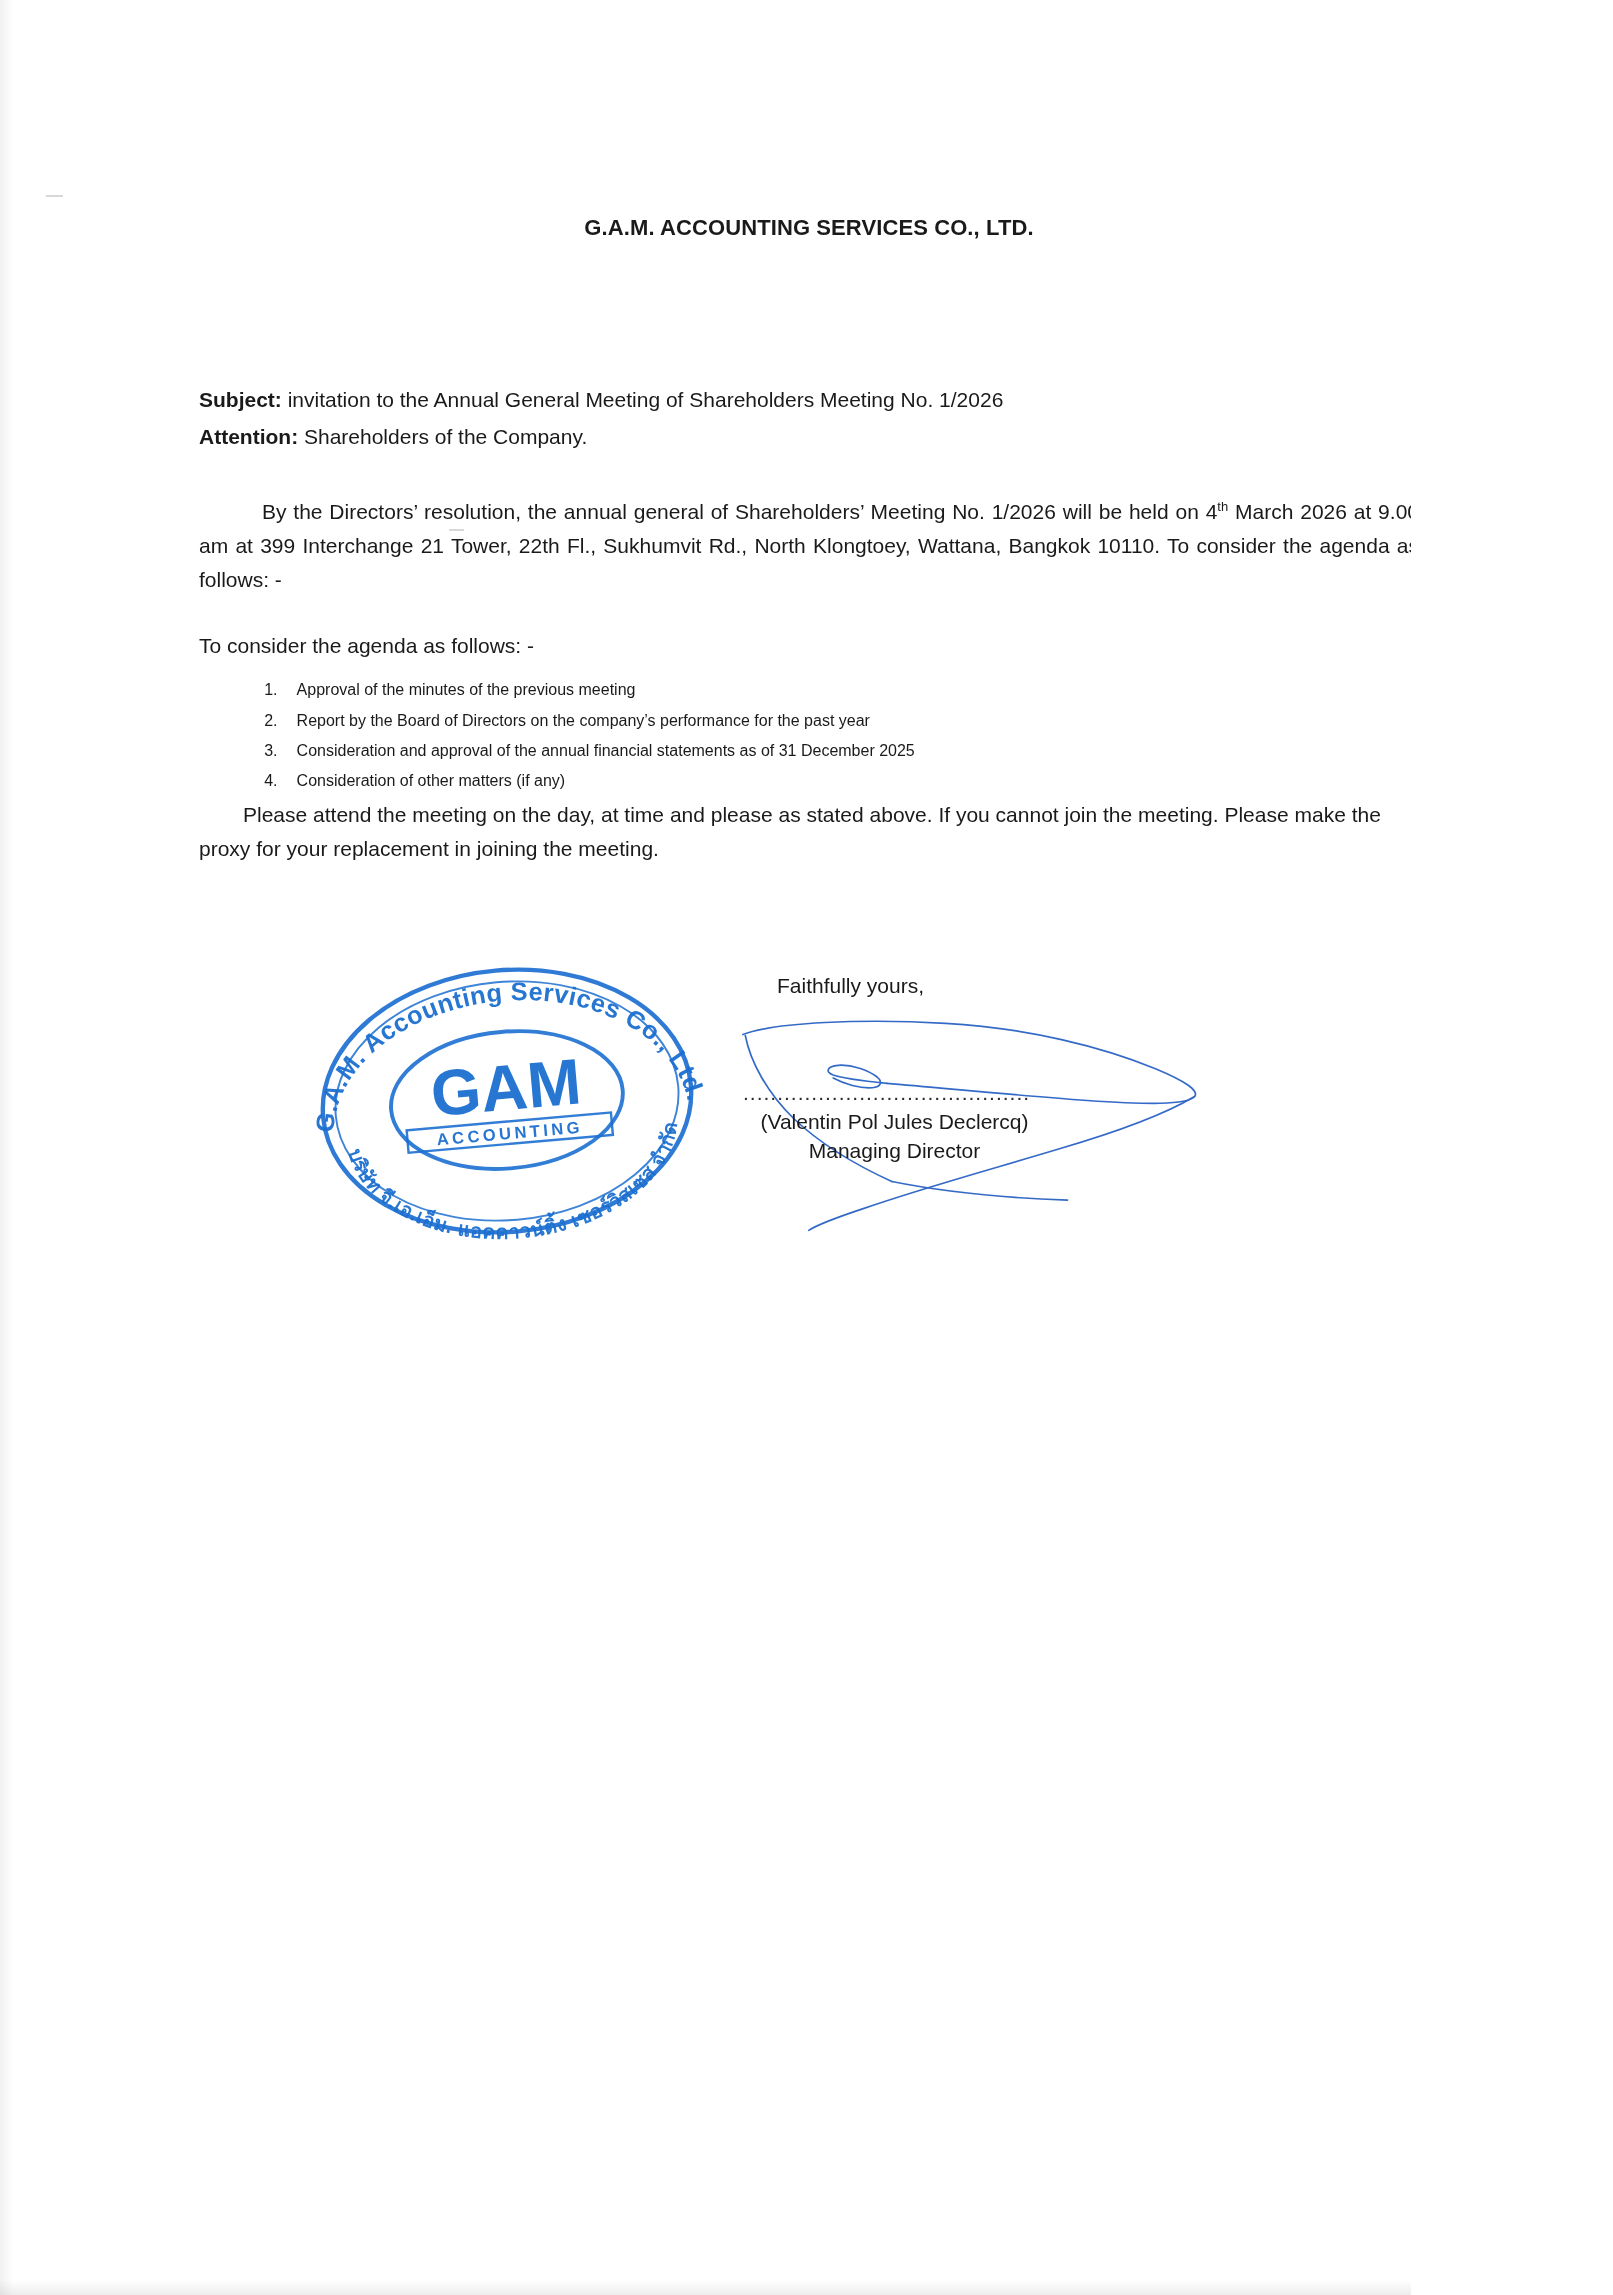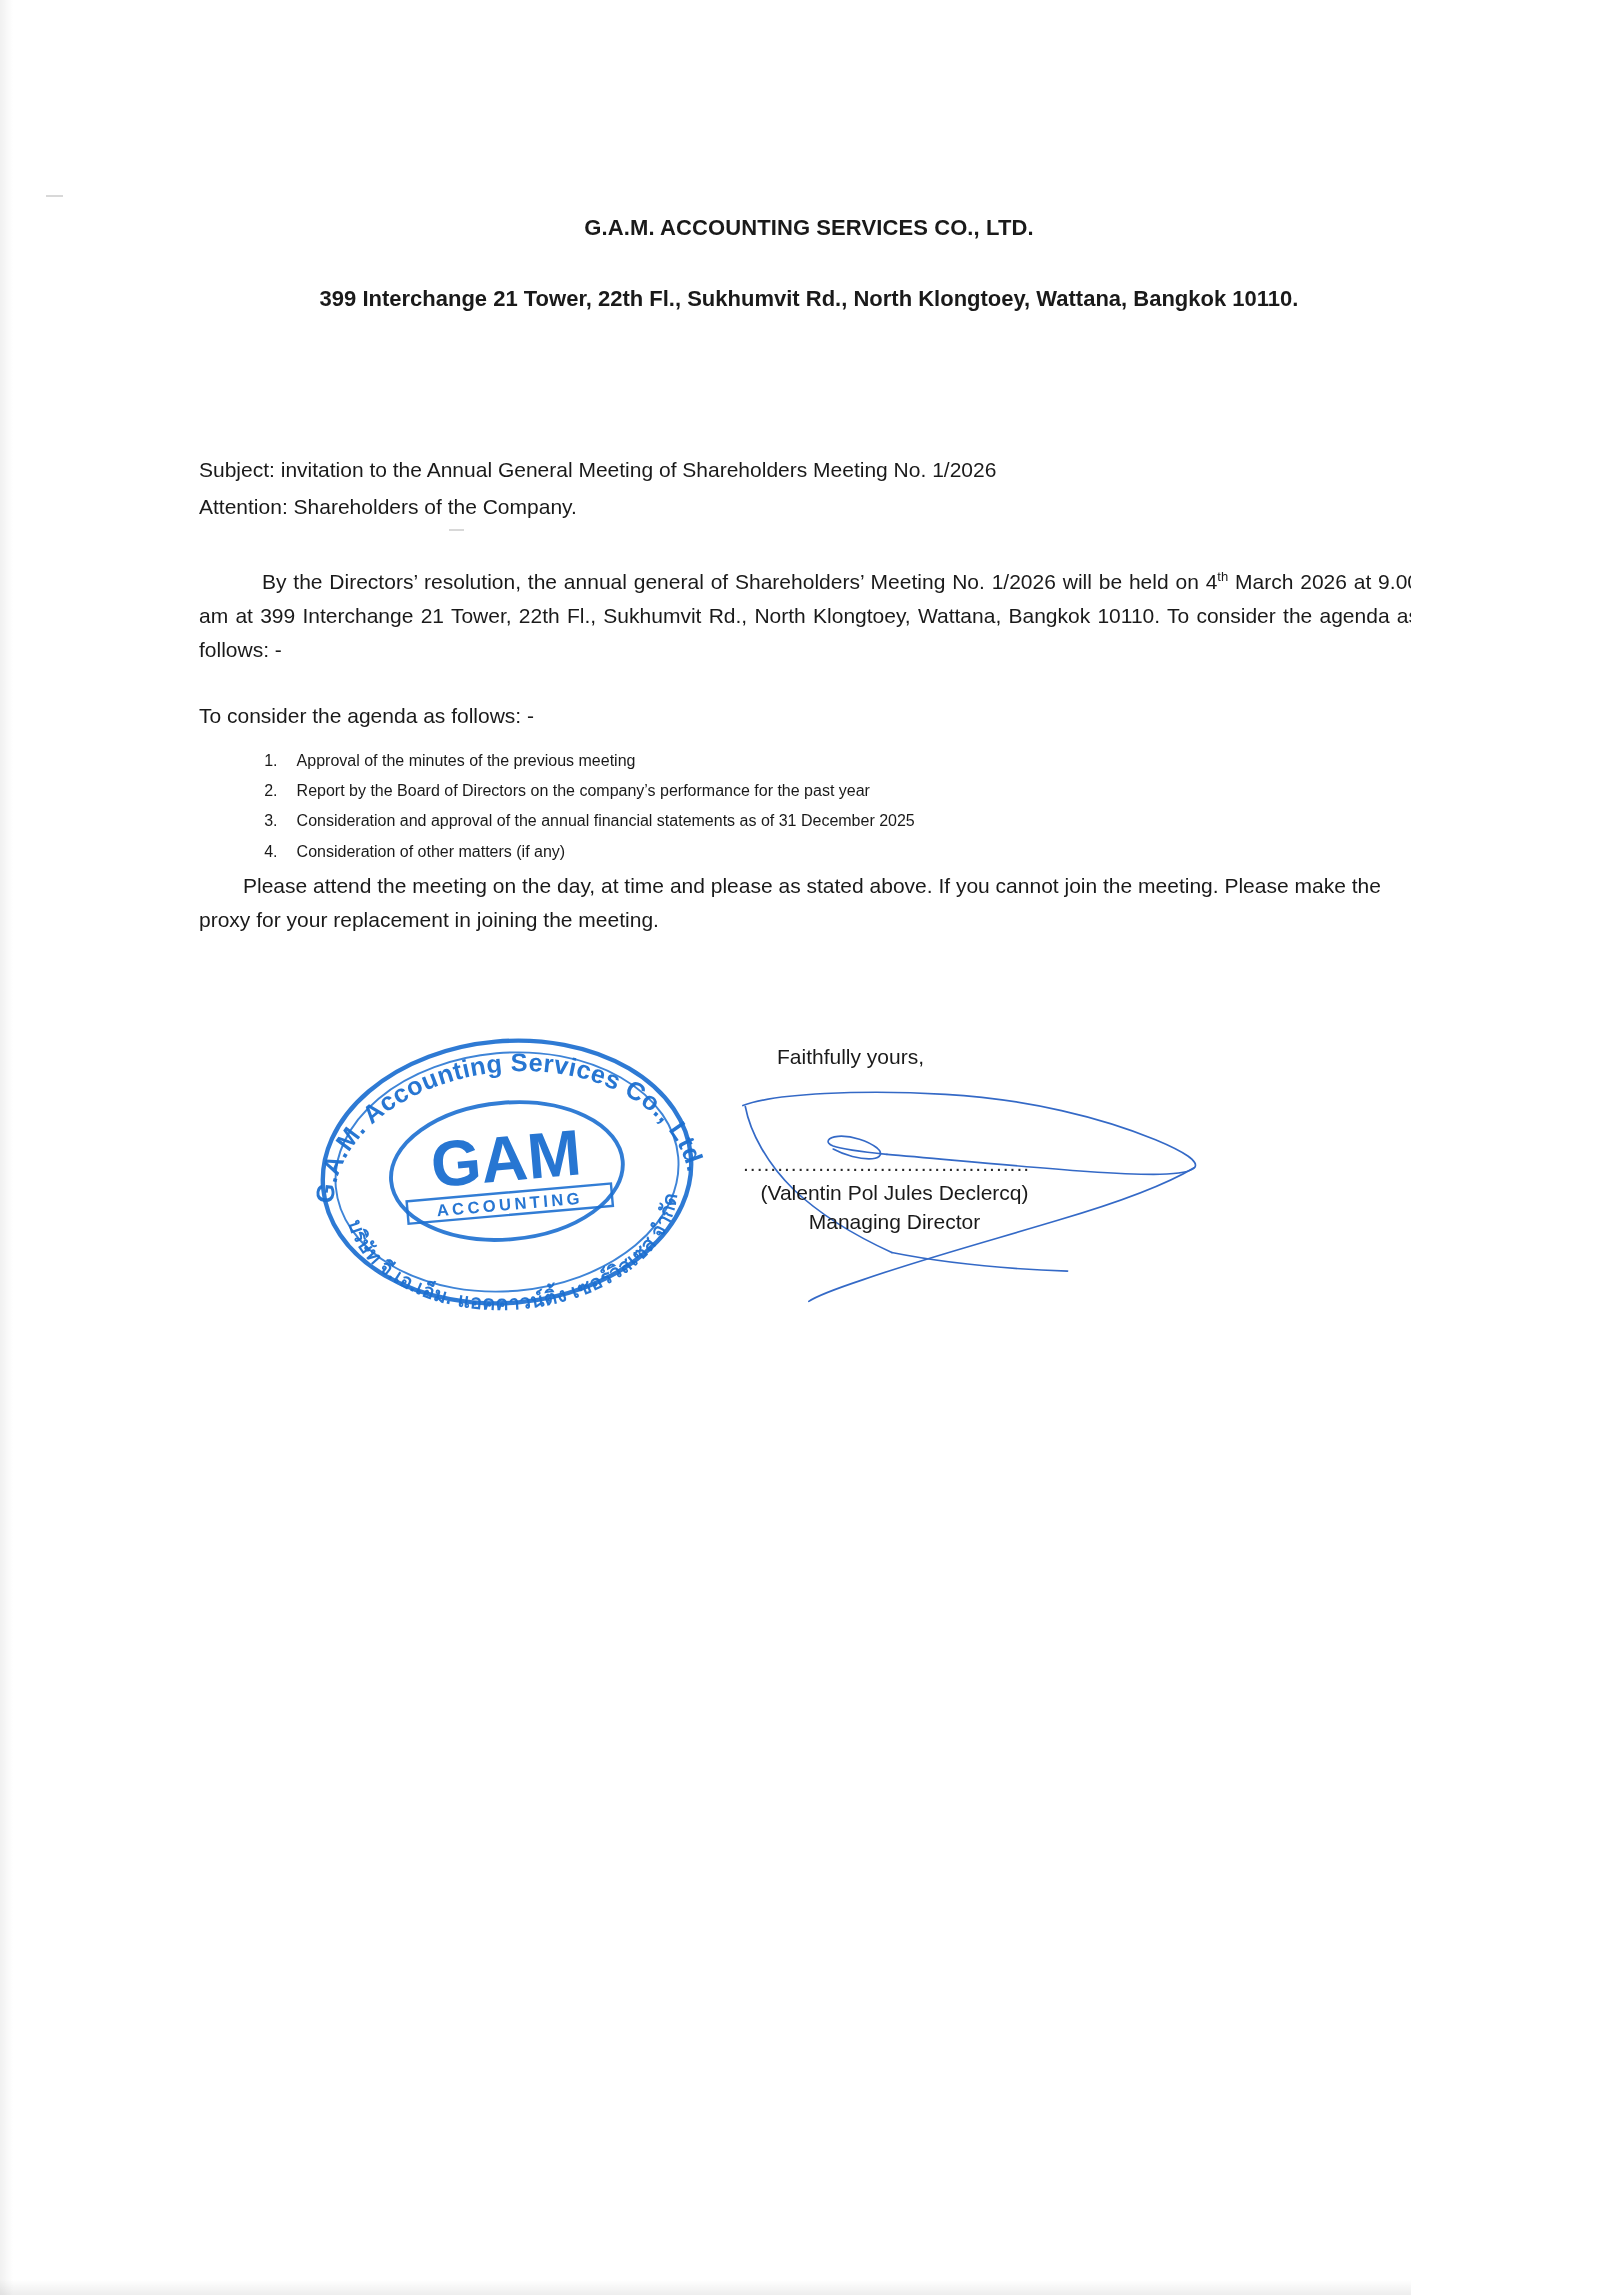--- a/index.html
+++ b/index.html
@@ -42,21 +42,21 @@
   .doc {
     position: absolute;
     left: 199px;
     top: 210px;
     width: 1220px;
     font-size: 21px;
     line-height: 1.62;
   }
 
   .center { text-align: center; }
-  .bold { font-weight: normal; }
+  .bold { font-weight: bold; }
 
   .company-name {
     font-size: 22px;
     font-weight: bold;
     letter-spacing: 0.1px;
     margin-bottom: 35px;
   }
   .company-address {
     font-size: 22px;
     font-weight: bold;
@@ -184,21 +184,20 @@
   <div class="scan-edge-bottom"></div>
   <div class="scan-speck" style="left:46px; top:195px; width:16.6px; height:1.5px;"></div>
   <div class="scan-speck" style="left:449px; top:529px; width:14.6px; height:1.5px;"></div>
   <div class="scan-speck" style="left:1508px; top:1327px; width:13.7px; height:1.5px;"></div>
   <div class="scan-speck" style="left:1464px; top:1991px; width:12.7px; height:1.5px;"></div>
 
   <div class="doc">
 
     <div class="center company-name">G.A.M. ACCOUNTING SERVICES CO., LTD.</div>
 
-    <div class="center company-address">399 Interchange 21 Tower, 22th Fl., Sukhumvit Rd., North Klongtoey, Wattana, Bangkok 10110.</div>
 
 
     <div class="gap-1"></div>
 
     <div class="subject-line">
       <span class="bold">Subject:</span><span> invitation to the Annual General Meeting of Shareholders Meeting No. 1/2026</span>
     </div>
 
     <div class="attention-line">
       <span class="bold">Attention:</span><span> Shareholders of the Company.</span>

